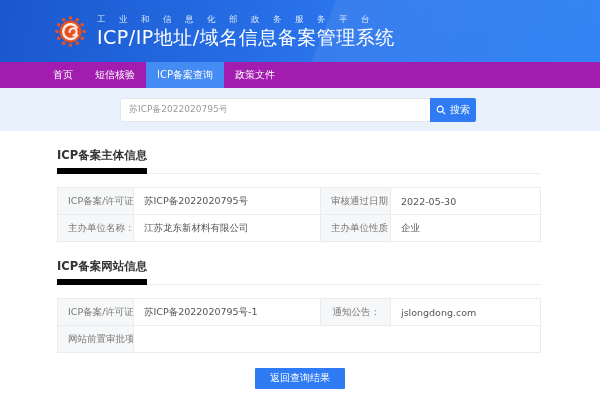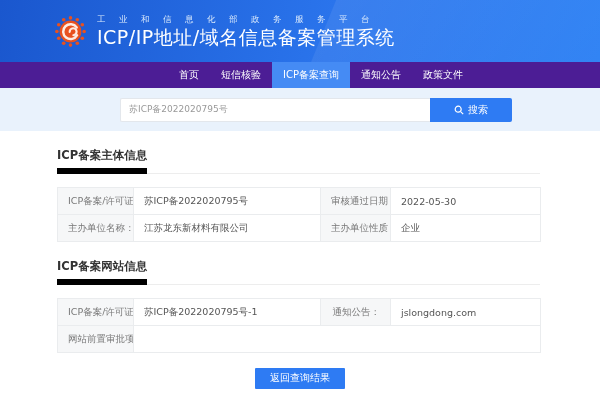--- a/index.html
+++ b/index.html
@@ -26,36 +26,36 @@
   .hdr-small {
     font-size:8.5px; color:#d9e9fc; letter-spacing:13.5px;
     white-space:nowrap; line-height:1;
   }
   .hdr-big {
     font-size:19px; color:#fff; font-weight:500; letter-spacing:0.5px;
     margin-top:4px; line-height:1; white-space:nowrap;
   }
 
   
-  .nav { height:26px; background:#4c1d95; display:flex; align-items:stretch; padding-left:42px;justify-content:center; }
+  .nav { height:26px; background:#a21caf; display:flex; align-items:stretch; padding-left:42px; }
   .tab {
     color:#fff; font-size:10px; display:flex; align-items:center;
     padding:0 11px; cursor:pointer; white-space:nowrap;
   }
   .tab.active { background:#458bf4; }
 
   
   .searchband { height:43px; background:#e9f2fc; display:flex; align-items:center; padding-left:120px; }
   .sinput {
     width:310px; height:24px; background:#fff; border:1px solid #e3e7ec; border-right:none;
     border-radius:2px 0 0 2px; font-size:9px; color:#999; padding:0 8px; outline:none;
     font-family:inherit;
   }
   .sbtn {
-    width:82px; height:24px; background:#2e7bf3; color:#fff; border:none;
+    width:46px; height:24px; background:#2e7bf3; color:#fff; border:none;
     border-radius:0 2px 2px 0; font-size:10px; cursor:pointer;
     display:flex; align-items:center; justify-content:center; gap:4px; font-family:inherit;
   }
 
   
   main { background:#fff; }
   .sec-hd { margin:0 60px 0 57px; padding-top:13px; position:relative; }
   .sec-hd::after { content:""; position:absolute; left:0; right:0; bottom:0; height:1px; background:#ededed; }
   .sec-title {
     display:inline-block; font-size:11.5px; font-weight:bold; color:#333;
@@ -104,21 +104,20 @@
         <div class="hdr-small">工业和信息化部政务服务平台</div>
         <div class="hdr-big">ICP/IP地址/域名信息备案管理系统</div>
       </div>
     </div>
   </header>
 
   <nav class="nav">
     <div class="tab">首页</div>
     <div class="tab">短信核验</div>
     <div class="tab active">ICP备案查询</div>
-    <div class="tab">通知公告</div>
     <div class="tab">政策文件</div>
   </nav>
 
   <div class="searchband">
     <input class="sinput" type="text" value="苏ICP备2022020795号" style="">
     <button class="sbtn">
       <svg width="10" height="10" viewBox="0 0 10 10">
         <circle cx="4.2" cy="4.2" r="3" fill="none" stroke="#fff" stroke-width="1.2"></circle>
         <line x1="6.6" y1="6.6" x2="9.2" y2="9.2" stroke="#fff" stroke-width="1.2"></line>
       </svg>

